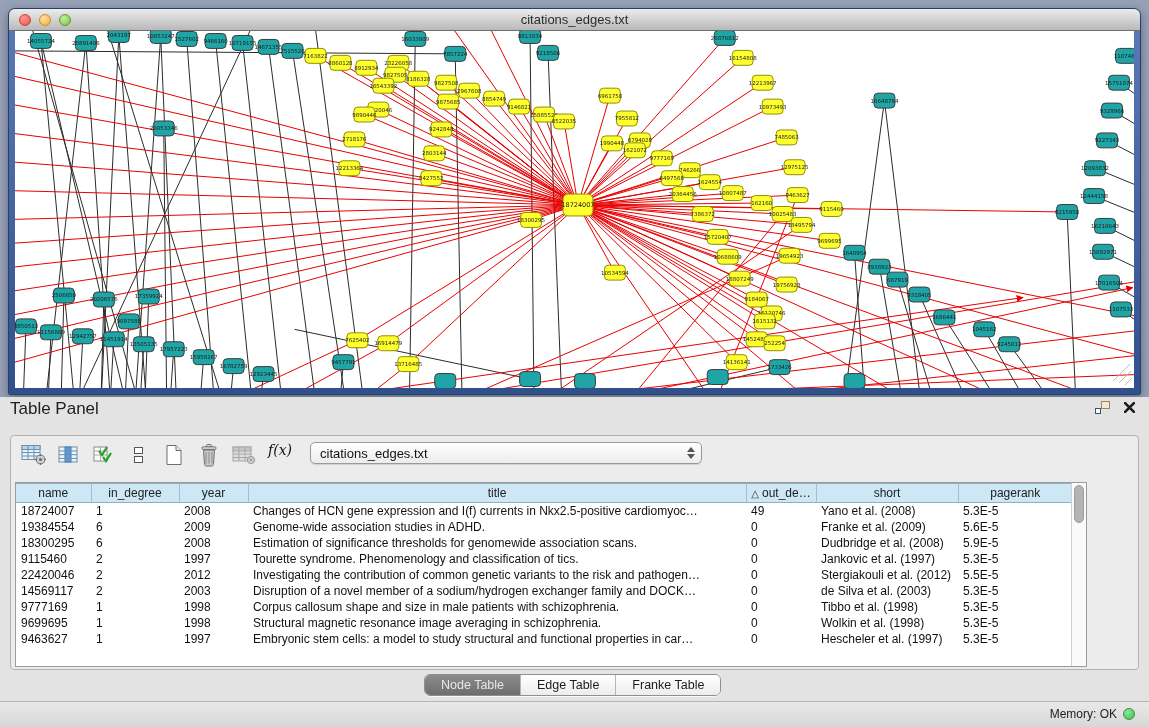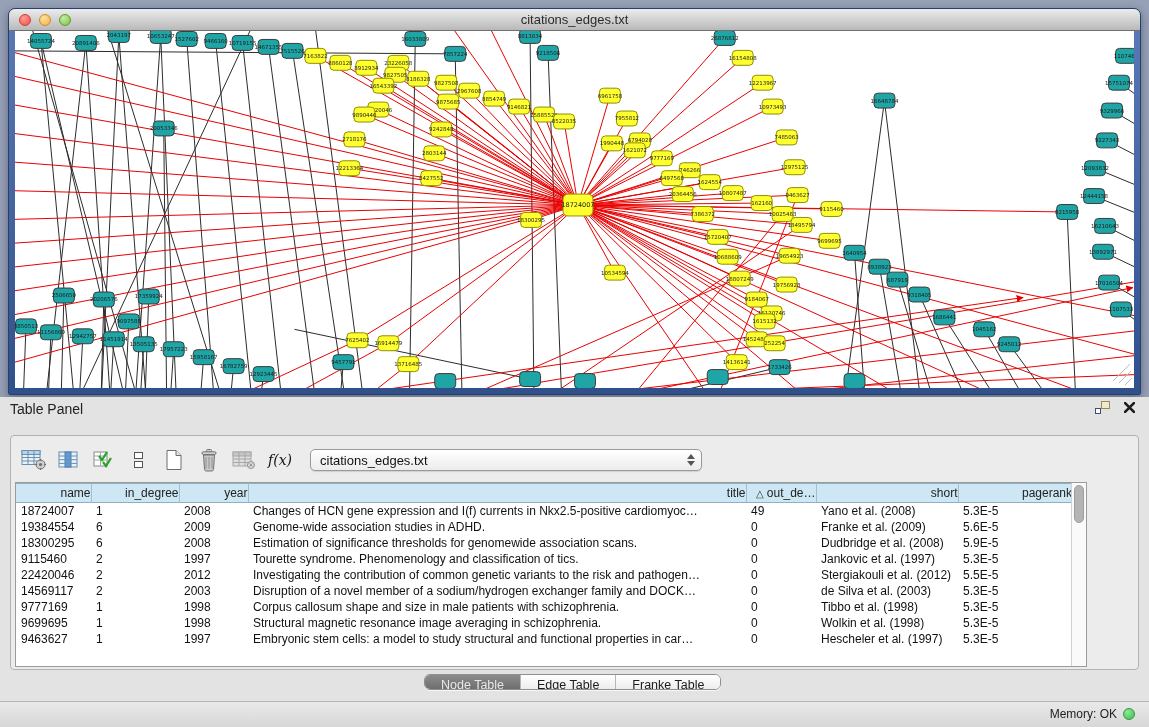--- a/index.html
+++ b/index.html
@@ -29,33 +29,33 @@
   .nlabel.hub { font-size:6.5px; }
   .hatch { stroke:#b9b9b9; stroke-width:1; }
 
   
   .panel-region { position:absolute; left:0; top:397px; width:1149px; height:330px; background:#e3e3e3; }
   .splitter { position:absolute; left:564px; top:1px; width:14px; height:6px; cursor:row-resize; }
   .splitter::before { content:""; position:absolute; left:3px; top:2px; width:8px; height:3px;
     border-top:1px solid #9a9a9a; border-bottom:1px solid #9a9a9a; }
   .panel-header { position:absolute; left:0; top:0; width:100%; height:24px;
     display:flex; align-items:center; background:#e3e3e3; }
-  .ptitle { margin-left:10px; font-size:14px; color:#222; }
+  .ptitle { margin-left:10px; font-size:17px; color:#222; }
   .pactions { position:absolute; right:14px; top:4px; display:flex; gap:14px; align-items:center; }
   .float-ic { position:relative; width:15px; height:13px; display:inline-block; cursor:pointer; }
   .float-ic .sq1 { position:absolute; right:0; top:0; width:9px; height:8px; border:1px solid #9a8a55; background:#efe9d2; }
   .float-ic .sq2 { position:absolute; left:0; bottom:0; width:6px; height:6px; border:1px solid #3c4f74; background:#fff; }
   .close-ic { width:11px; height:11px; cursor:pointer; }
   .close-ic path { stroke:#1d1d1d; stroke-width:2.4; stroke-linecap:round; }
 
   .panel-body { position:absolute; left:10px; top:38px; width:1129px; height:235px;
     background:#ececec; border:1px solid #b2b2b2; border-radius:4px; overflow:hidden; }
 
   
-  .toolbar { position:absolute; left:0; top:6px; height:36px; display:flex; align-items:center; padding-left:10px; }
+  .toolbar { position:absolute; left:0; top:6px; height:36px; display:flex; align-items:flex-start; padding-left:10px; }
   .tbtn { margin-right:9px; width:26px; height:26px; display:flex; align-items:center; justify-content:center; cursor:pointer; }
   .tbtn svg { display:block; }
   .fx { font-family:"DejaVu Serif", serif; font-style:italic; font-size:14px; color:#111; margin:0 6px 0 2px; cursor:pointer; }
   .rows-ic { width:10px; height:17px; position:relative; }
   .rows-ic i { position:absolute; left:0; width:9px; height:7px; border:1px solid #555; background:#fff; display:block; }
   .rows-ic i.b { top:9px; } .rows-ic i.a { top:0; }
   .dropdown { margin-left:12px; width:392px; height:22px; border:1px solid #9a9a9a; border-radius:5px;
     background:linear-gradient(#ffffff,#ececec); display:flex; align-items:center; padding:0 6px 0 9px;
     font-size:13px; color:#111; cursor:pointer; box-shadow:0 1px 1px rgba(0,0,0,.12); }
   .dropdown .val { flex:1; white-space:nowrap; overflow:hidden; }
@@ -63,30 +63,30 @@
   .dd-arrows .up { width:0; height:0; border-left:4px solid transparent; border-right:4px solid transparent; border-bottom:5px solid #555; }
   .dd-arrows .dn { width:0; height:0; border-left:4px solid transparent; border-right:4px solid transparent; border-top:5px solid #555; }
 
   
   .table-wrap { position:absolute; left:4px; top:46px; width:1072px; bottom:2px; display:flex;
     background:#fff; border:1px solid #9b9b9b; overflow:hidden; }
   .tbl-scroll { width:1056px; overflow:hidden; }
   table { border-collapse:collapse; table-layout:fixed; width:1056px; font-size:12px; color:#111; }
   col.c0{width:75px} col.c1{width:88px} col.c2{width:69px} col.c3{width:498px} col.c4{width:70px} col.c5{width:142px} col.c6{width:114px}
   th { height:19px; background:#cde7f4; border-right:1px solid #a3bfce; border-top:1px solid #93aebc; border-bottom:1px solid #93aebc;
-       font-weight:normal; font-size:12px; color:#222; text-align:right; white-space:nowrap; overflow:hidden; }
+       font-weight:normal; font-size:12px; color:#222; text-align:center; white-space:nowrap; overflow:hidden; }
   th:last-child { border-right:none; }
   .sorticon { margin-right:3px; font-size:10px; color:#333; }
   td { height:16px; line-height:16px; padding:0 2px 0 5px; white-space:nowrap; overflow:hidden; }
   .vscroll { width:15px; background:#fafafa; border-left:1px solid #d0d0d0; position:relative; }
   .vscroll .thumb { position:absolute; left:2px; top:2px; width:10px; height:38px; border-radius:6px;
     background:#b4b4b4; border:1px solid #9e9e9e; }
 
   
-  .tabbar { position:absolute; left:424px; top:277px; height:16px; display:flex;
+  .tabbar { position:absolute; left:424px; top:277px; height:22px; display:flex;
     border:1px solid #8f8f8f; border-radius:6px; overflow:hidden; background:#fff; box-shadow:0 1px 0 rgba(255,255,255,.7); }
   .seg { height:100%; padding:0 16px; font-size:12.5px; line-height:20px; color:#1c1c1c;
     background:linear-gradient(#ffffff,#ededed); border-right:1px solid #b5b5b5; cursor:pointer; }
   .seg:last-child { border-right:none; }
   .seg.sel { background:linear-gradient(#8c8c8c,#6e6e6e); color:#e8e8e8; }
 
   
   .statusbar { position:absolute; left:0; top:304px; width:100%; height:26px;
     background:linear-gradient(#e9e9e9,#d7d7d7); border-top:1px solid #b5b5b5; }
   .mem { position:absolute; right:14px; top:5px; display:flex; align-items:center; gap:6px; font-size:12px; color:#222; }

